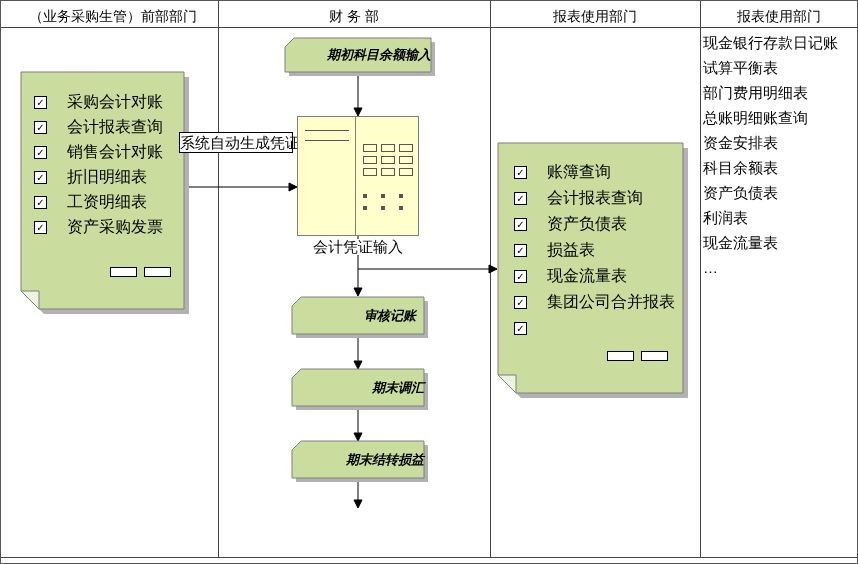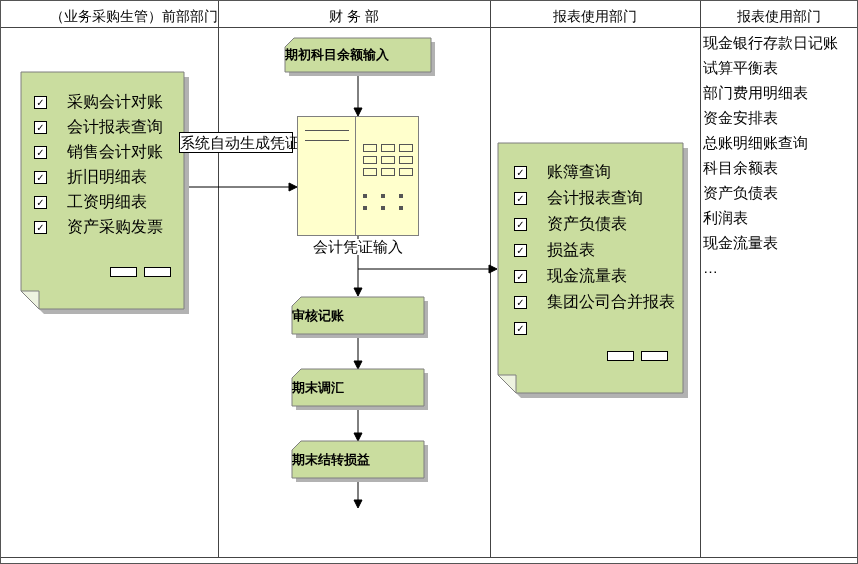--- a/index.html
+++ b/index.html
@@ -33,21 +33,21 @@
     background: #fff; border: 1px solid #000;
     font-size: 10px; font-weight: bold; line-height: 11px; text-align: center;
     color: #000;
   }
   .chk-label { margin-left: 20px; font-size: 16px; white-space: nowrap; }
   .note-tabs { position: absolute; display: flex; gap: 7px; }
   .tab { width: 27px; height: 10px; background: #fff; border: 1px solid #000; }
   
   .procbox {
     position: absolute;
-    display: flex; align-items: center; justify-content: flex-start;
+    display: flex; align-items: center; justify-content: flex-end; font-style: italic;
   }
   .procbox > svg { position: absolute; left: 0; top: 0; overflow: visible; }
   .procbox .lbl {
     position: relative; z-index: 2;
     font-size: 13px; font-weight: bold; white-space: pre;
   }
   
   .flabel {
     position: absolute; font-size: 15px; text-align: center;
     line-height: 19px; white-space: nowrap;
@@ -66,21 +66,21 @@
 <body>
 
 <div class="canvas">
 
   <div class="vline" style="left:217px"></div>
   <div class="vline" style="left:489px"></div>
   <div class="vline" style="left:699px"></div>
   <div class="hline" style="top:26px"></div>
   <div class="hline" style="top:556px"></div>
 
-  <div class="hdr" style="left:0;width:217px;text-align:right;padding-left:7px">（业务采购生管）前部部门</div>
+  <div class="hdr" style="left:0;width:217px;text-align:center;padding-left:7px">（业务采购生管）前部部门</div>
   <div class="hdr" style="left:217px;width:272px">财 务 部</div>
   <div class="hdr" style="left:489px;width:210px">报表使用部门</div>
   <div class="hdr" style="left:699px;width:158px">报表使用部门</div>
 
   <svg class="connectors" width="858" height="564">
     <g stroke="#000" stroke-width="1" fill="#000">
       <g>
         <line x1="183" y1="186" x2="289" y2="186"></line>
         <polygon points="296,186 288,182 288,190"></polygon>
       </g>
@@ -252,22 +252,22 @@
     <div class="note-tabs" style="top:208px;right:15px">
       <span class="tab"></span>
       <span class="tab"></span>
     </div>
   </div>
 
   <div class="rlist" style="left:702px;top:29px;width:154px">
     <div class="rrow">现金银行存款日记账</div>
     <div class="rrow">试算平衡表</div>
     <div class="rrow">部门费用明细表</div>
+    <div class="rrow">总账明细账查询</div>
     <div class="rrow">资金安排表</div>
-    <div class="rrow">总账明细账查询</div>
     <div class="rrow">科目余额表</div>
     <div class="rrow">资产负债表</div>
     <div class="rrow">利润表</div>
     <div class="rrow">现金流量表</div>
     <div class="rrow">…</div>
   </div>
 
 </div>
 
 </body></html>

